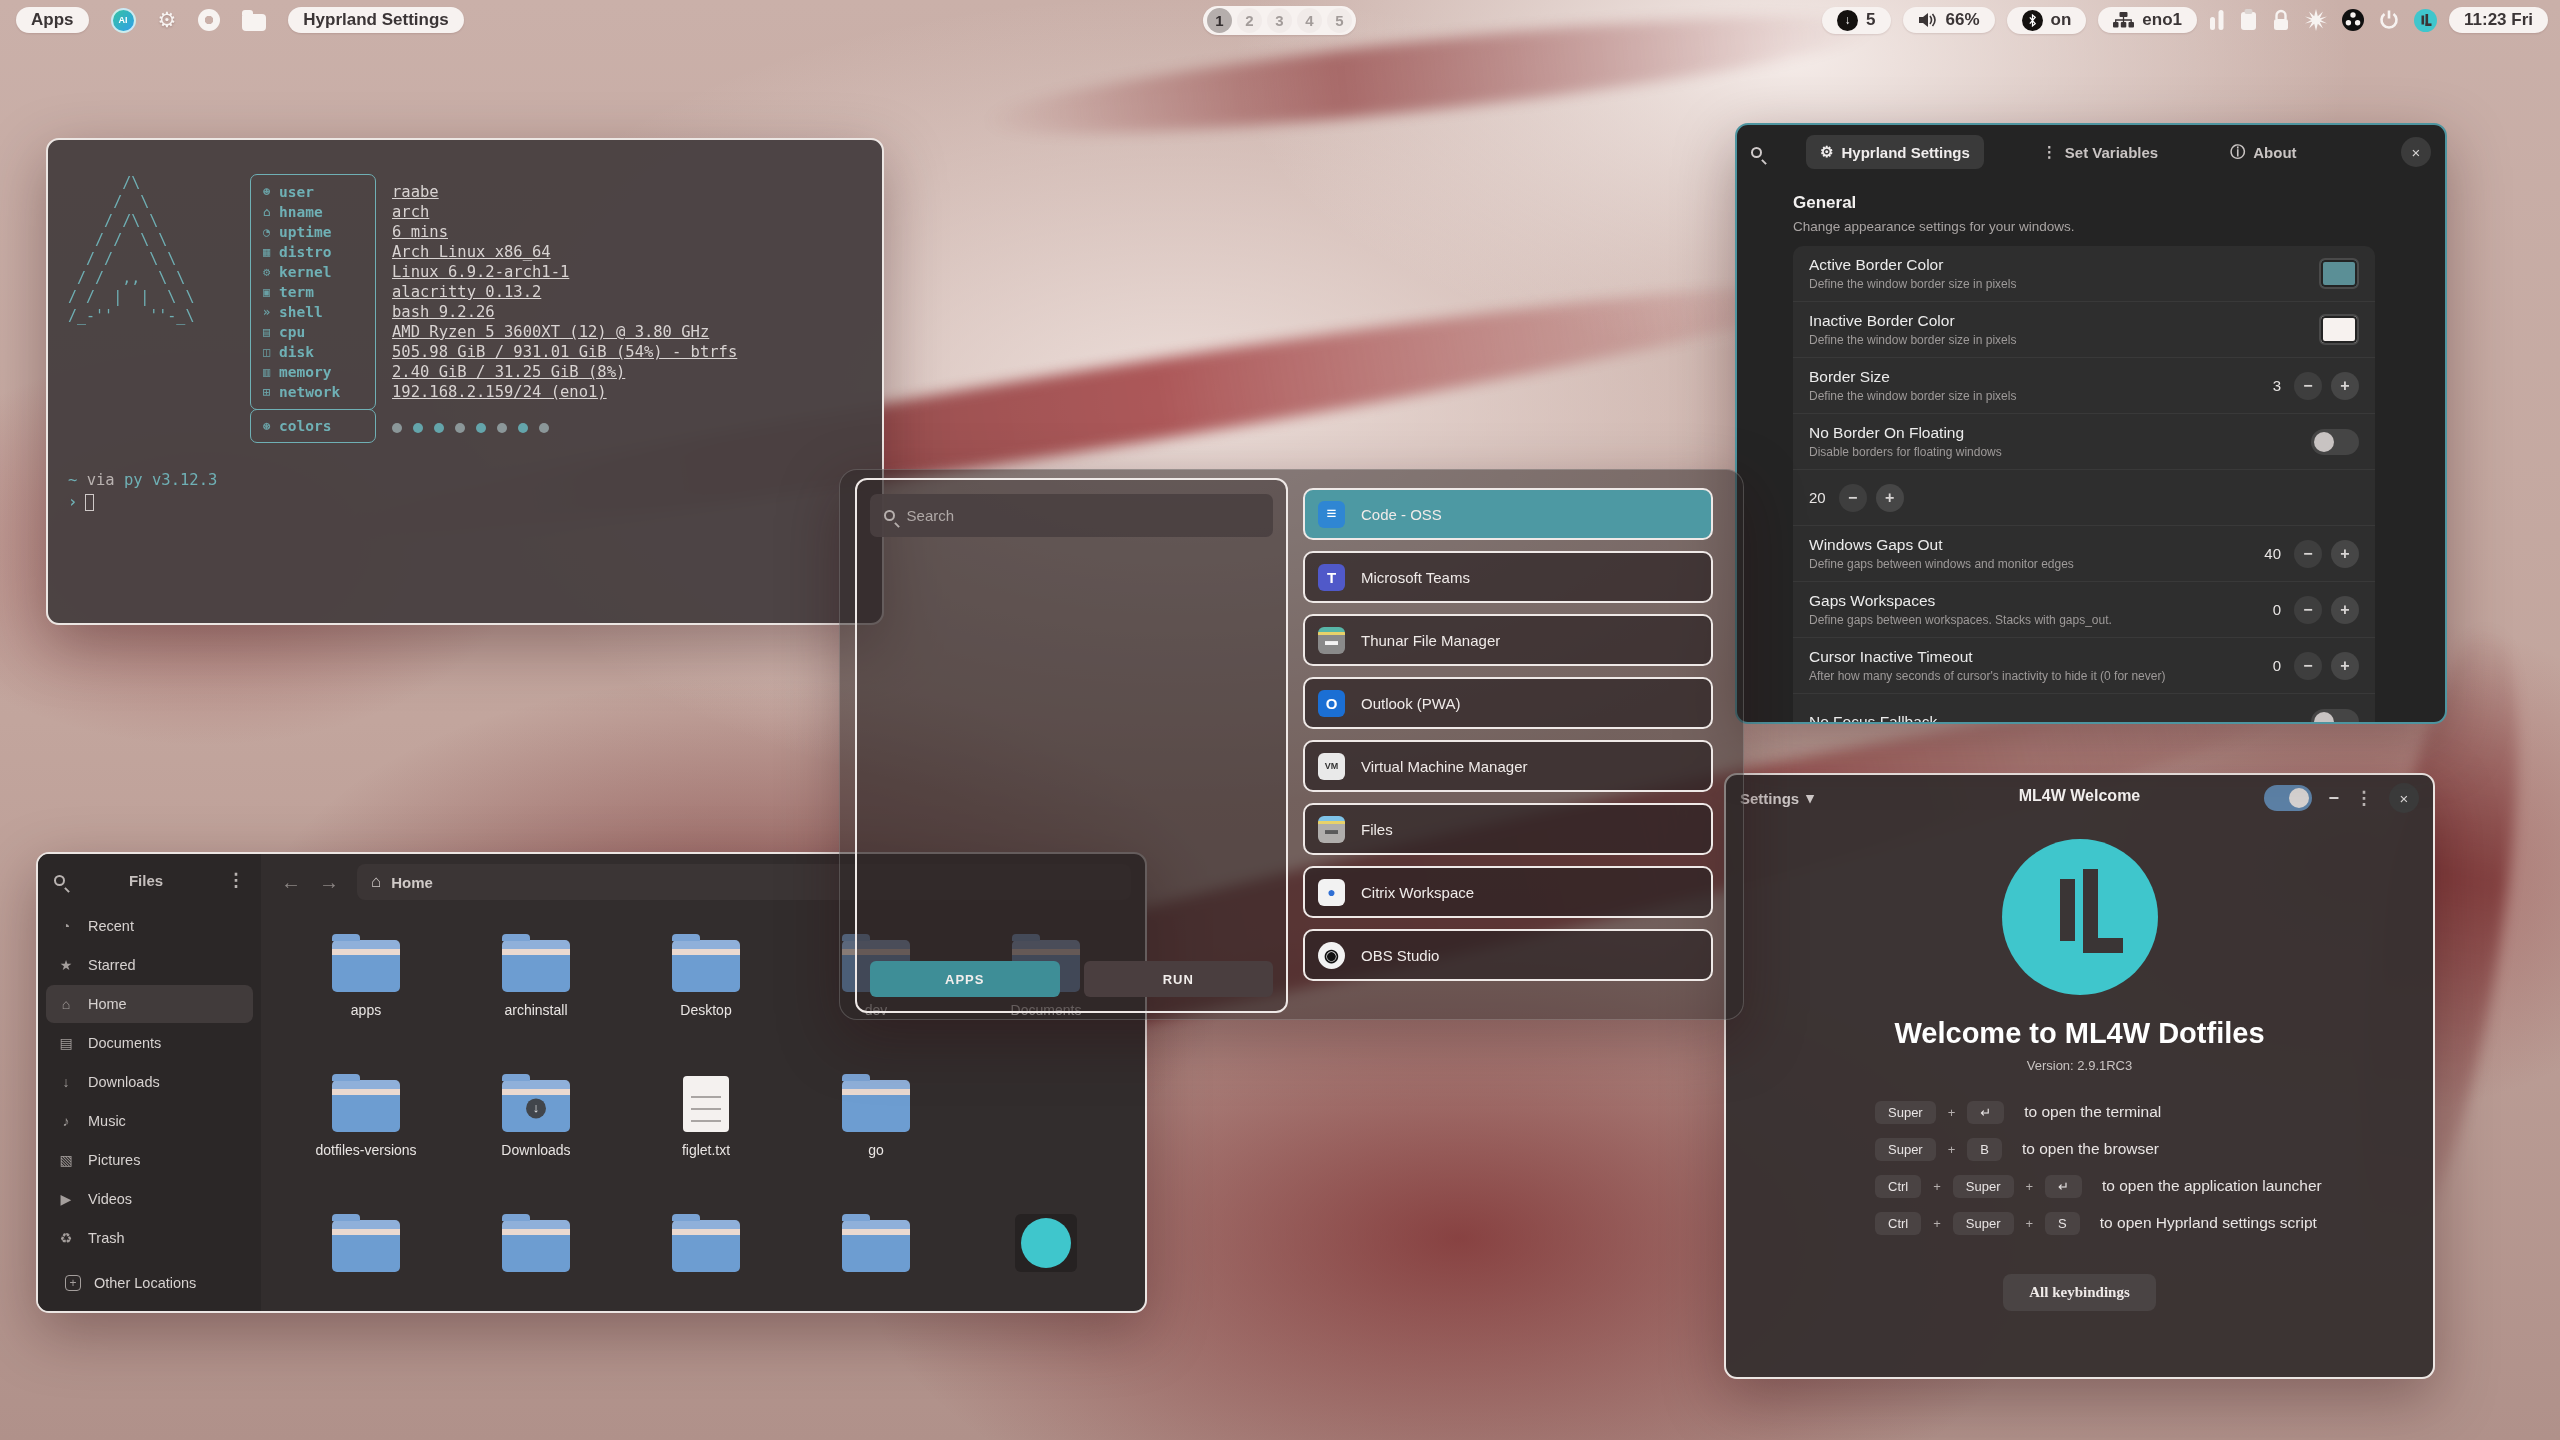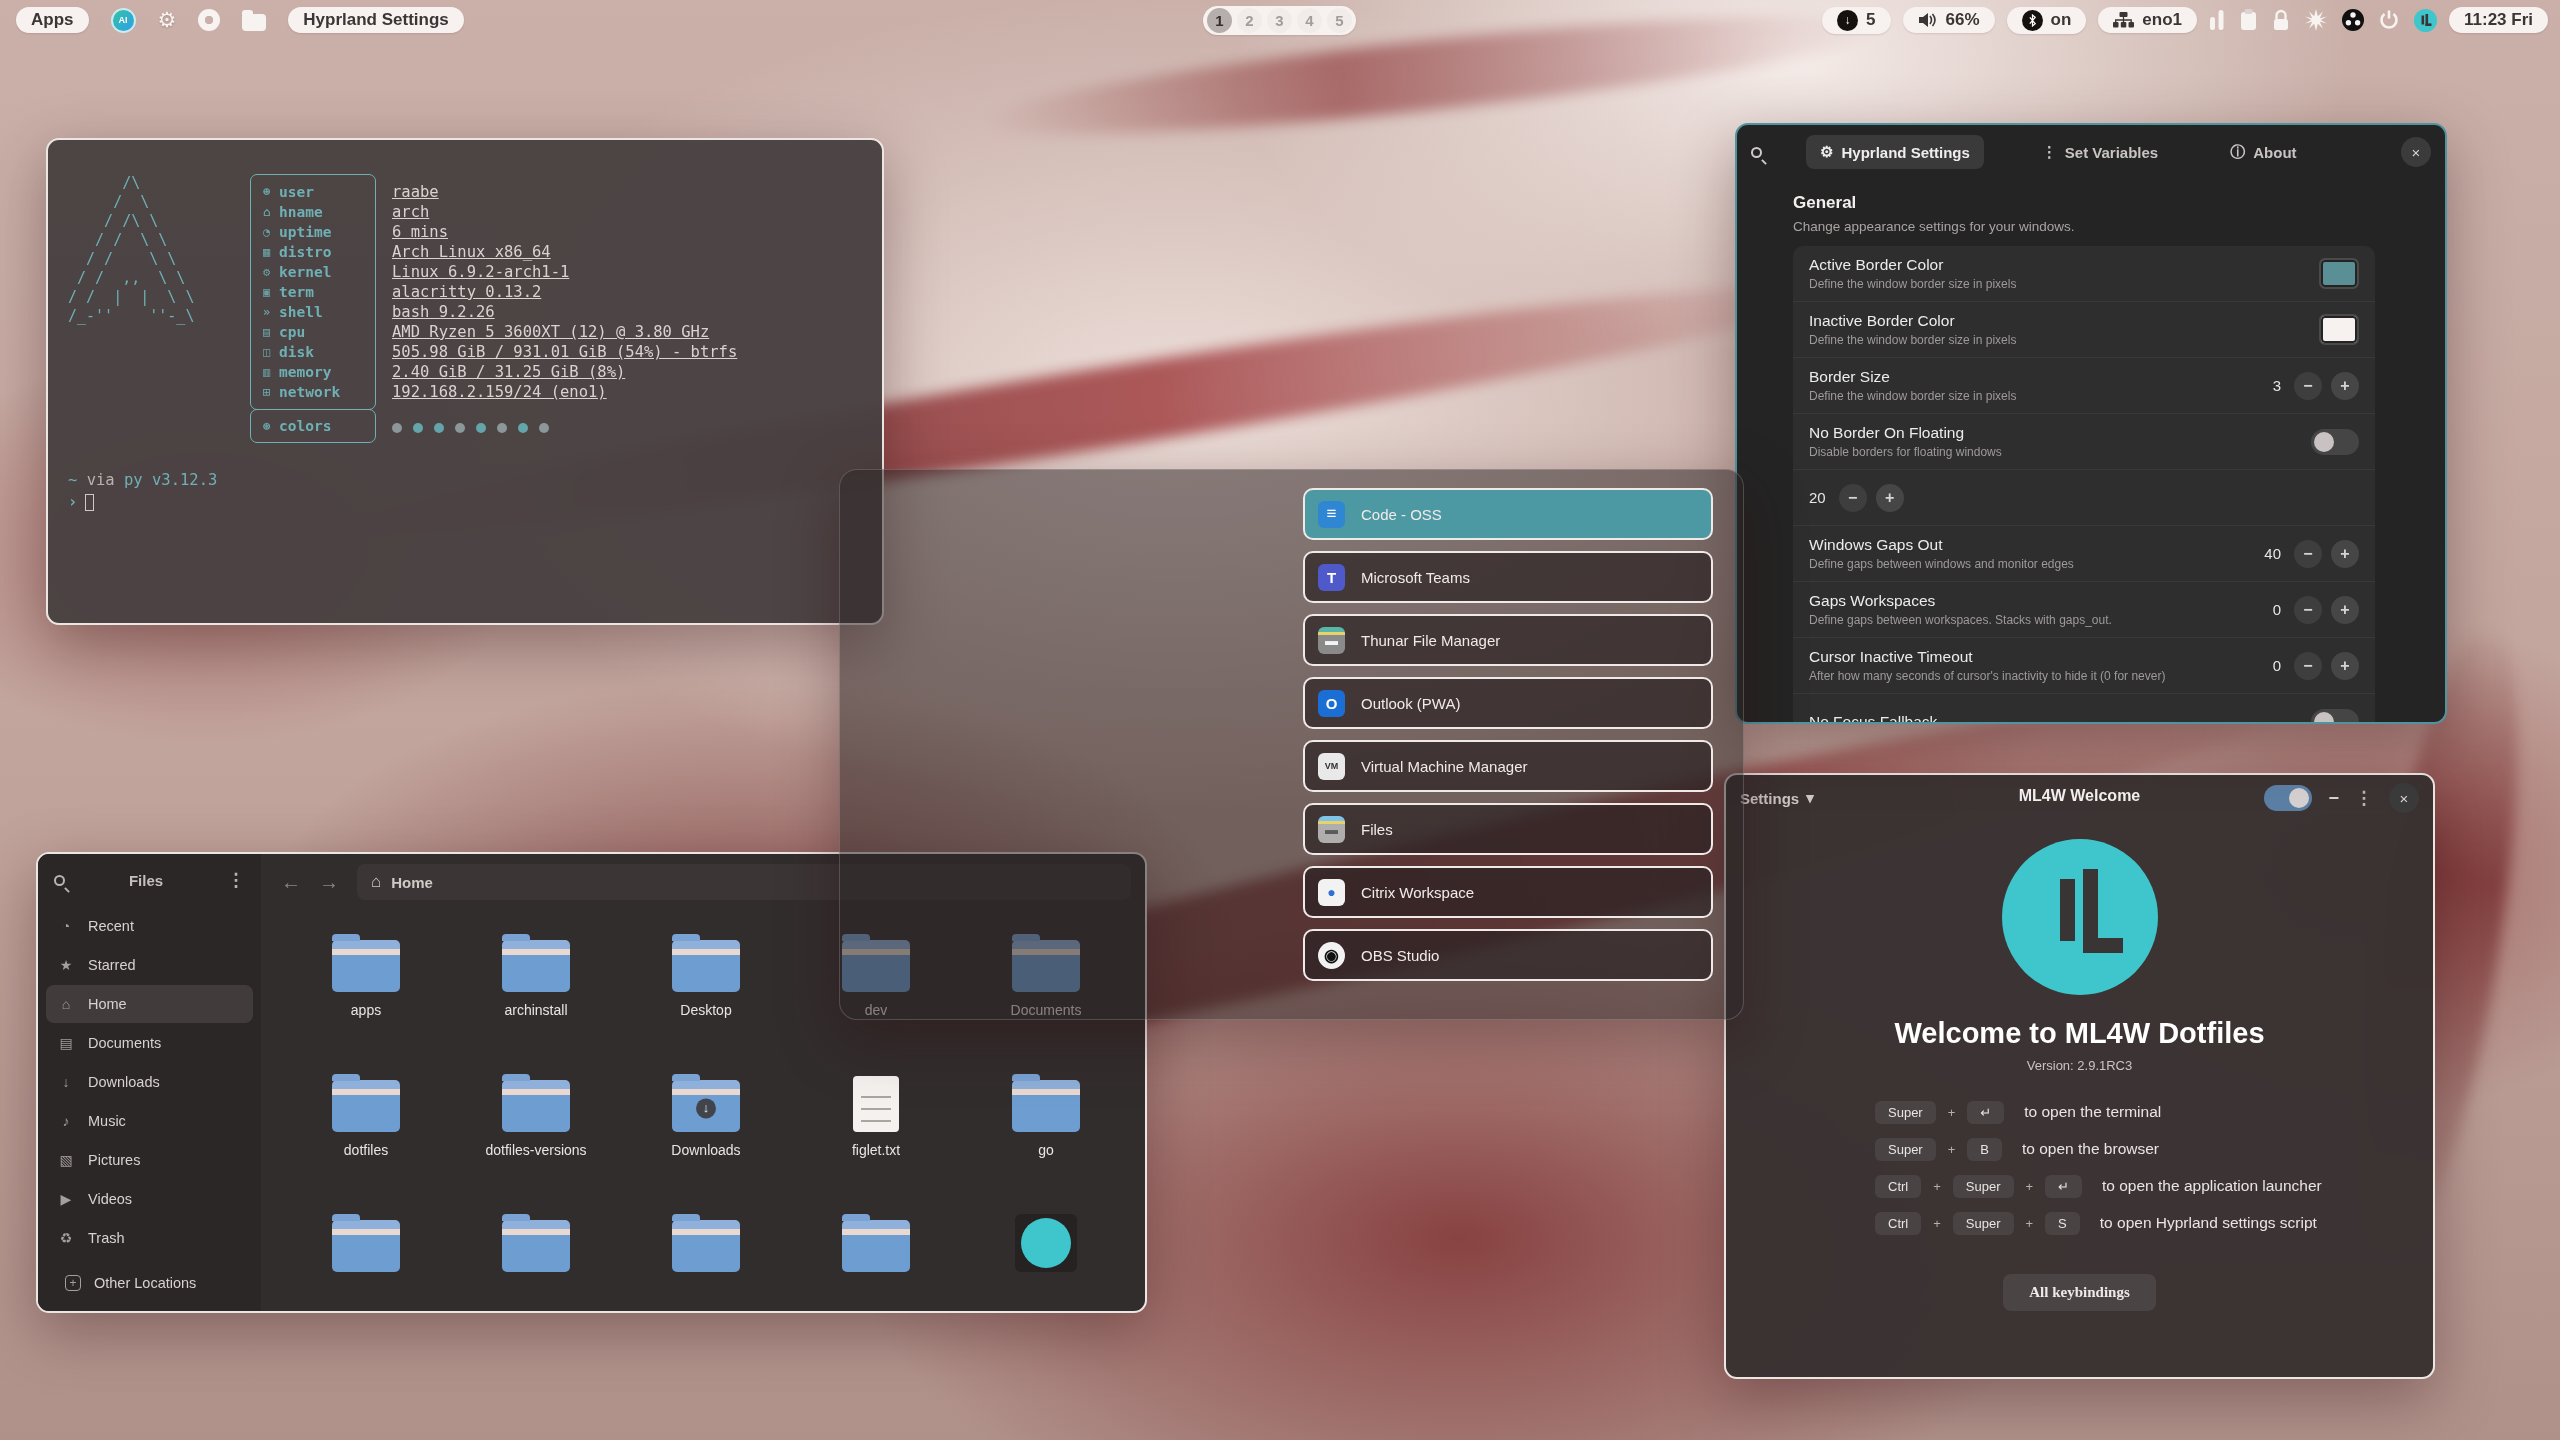--- a/index.html
+++ b/index.html
@@ -623,26 +623,20 @@
             <span class="folder"></span>
           </span>
     <span class="flabel">Documents</span>
   </div>
       </div>
     <div class="f-grid" id="f-grid-r2">
         <div class="fitem">
     <span class="ficonwrap">
             <span class="folder"></span>
           </span>
-    <span class="flabel">dotfiles</span>
-  </div>
-        <div class="fitem">
-    <span class="ficonwrap">
-            <span class="folder"></span>
-          </span>
     <span class="flabel">dotfiles-versions</span>
   </div>
         <div class="fitem">
     <span class="ficonwrap">
             <span class="folder dl"></span>
           </span>
     <span class="flabel">Downloads</span>
   </div>
         <div class="fitem">
     <span class="ficonwrap">
@@ -745,20 +739,30 @@
         <span class="kchip">Super</span>
         <span class="kplus">+</span>
         <span class="kchip">S</span>
         <span class="kdesc">to open Hyprland settings script</span>
   </div>
     </div>
   <button class="w-allbtn">All keybindings</button>
 </div>
 
 <div class="win launcher">
+  <div class="l-left">
+    <div class="l-search">
+      <span class="lens"></span>
+      <input type="text" placeholder="Search" style="">
+    </div>
+    <div class="l-btns">
+      <span class="l-btn apps">APPS</span>
+      <span class="l-btn run">RUN</span>
+    </div>
+  </div>
   <div class="l-apps" id="l-apps">
       <div class="app-row selected">
     <span class="appicon ic-code">≡</span>
     <span>Code - OSS</span>
   </div>
       <div class="app-row">
     <span class="appicon ic-teams">T</span>
     <span>Microsoft Teams</span>
   </div>
       <div class="app-row">

